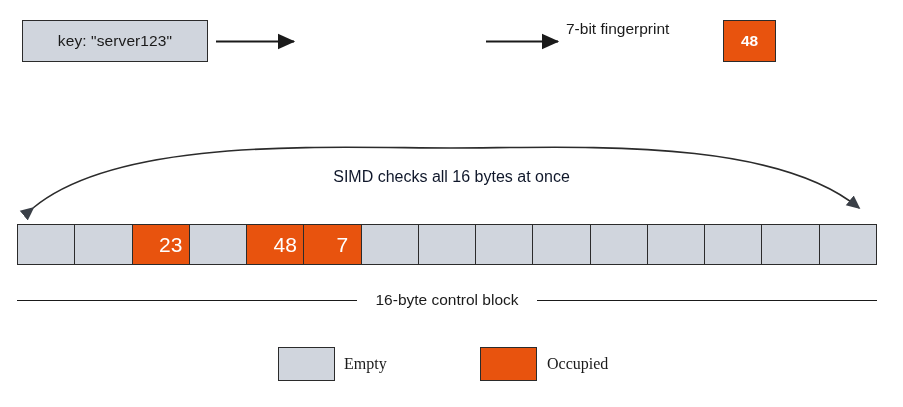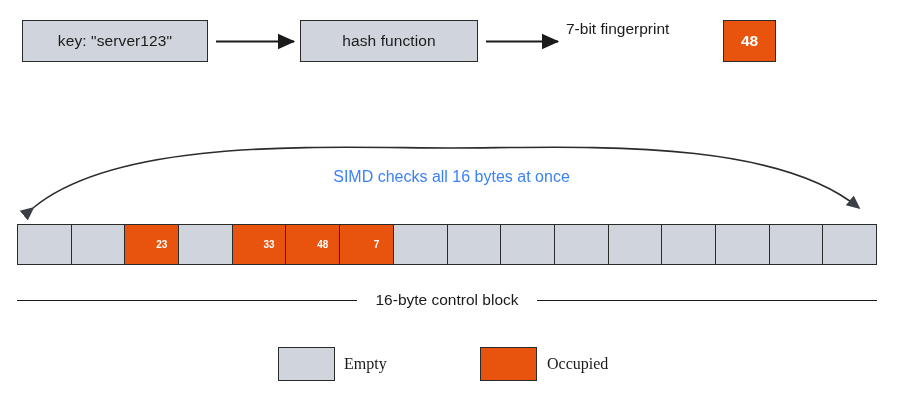--- a/index.html
+++ b/index.html
@@ -72,22 +72,22 @@
     box-sizing: border-box;
     border: 1.5px solid #2b2b2b;
   }
   .cell {
     flex: 1 1 0;
     box-sizing: border-box;
     border-right: 1.5px solid #2b2b2b;
     display: flex;
     align-items: center;
     justify-content: center;
-    font-size: 10px;
-    font-weight: bold;
+    font-size: 21px;
+    font-weight: normal;
     background: #d0d5dd;
     color: #1a1a1a;
     padding-left: 20px;
   }
   .cell:last-child { border-right: none; }
   .cell.occupied {
     background: #e8530e;
     color: #ffffff;
   }
 
@@ -140,62 +140,58 @@
   #legend-label-occupied { left: 547px; justify-content: center; }
 
   
   #simd-text {
     position: absolute;
     left: 0;
     top: 168px;
     width: 903px;
     text-align: center;
     font-size: 16px;
-    color: #3b82f6;
+    color: #0f172a;
   }
 
   svg.overlay {
     position: absolute;
     left: 0; top: 0;
     width: 903px;
     height: 407px;
     pointer-events: none;
   }
 </style>
 </head>
 <body>
 
 <div class="stage">
 
   <div class="node-box" id="key-box">
     <span>key: "server123"</span>
   </div>
 
-  <div class="node-box" id="hash-box">
-    <span>hash function</span>
-  </div>
 
   <div class="plain-label" id="fingerprint-label">
     <span>7-bit fingerprint</span>
   </div>
 
   <div class="chip" id="fingerprint-chip">
     <span>48</span>
   </div>
 
   <div id="simd-text">
     <span>SIMD checks all 16 bytes at once</span>
   </div>
 
   <div id="control-block">
       <div class="cell"></div>
       <div class="cell"></div>
       <div class="cell occupied">23</div>
       <div class="cell"></div>
-      <div class="cell occupied">33</div>
       <div class="cell occupied">48</div>
       <div class="cell occupied">7</div>
       <div class="cell"></div>
       <div class="cell"></div>
       <div class="cell"></div>
       <div class="cell"></div>
       <div class="cell"></div>
       <div class="cell"></div>
       <div class="cell"></div>
       <div class="cell"></div>

